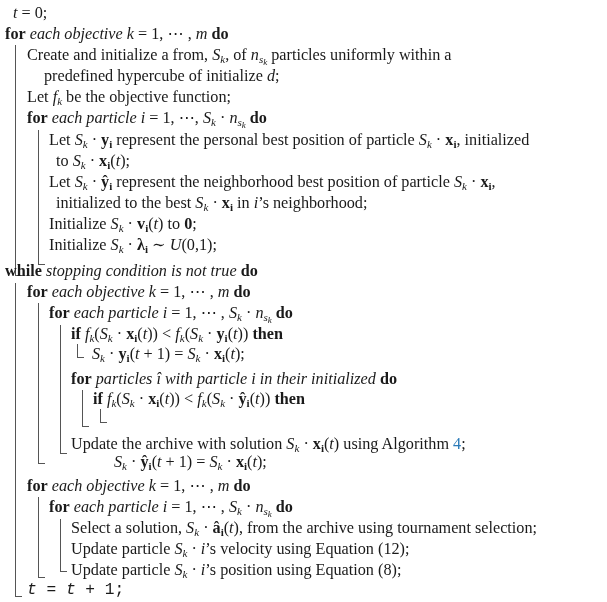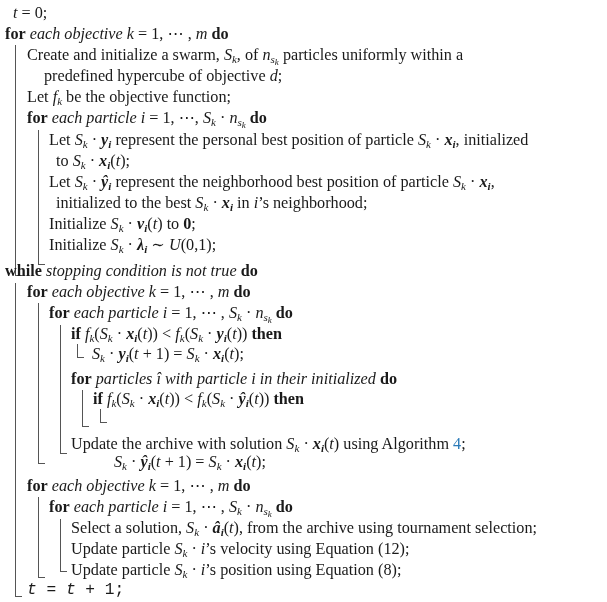--- a/index.html
+++ b/index.html
@@ -7,21 +7,21 @@
     width: 607px; height: 602px; overflow: hidden;
     font-family: "Liberation Serif", "DejaVu Serif", serif;
     font-size: 16.2px; color: #1a1a1a;
     position: relative;
   }
   .line {
     position: absolute; white-space: nowrap; line-height: 20px;
   }
   .kw { font-weight: bold; }
   .it { font-style: italic; }
-  .bi { font-weight: bold; font-style: italic; }
+  .bi { font-weight: bold; }
   .link { color: #2a7ab8; }
   sub { font-size: 11px; vertical-align: -3px; line-height: 0; }
   sub sub { font-size: 9px; vertical-align: -2px; }
   .vbar { position: absolute; border-left: 1px solid #555; }
   .hbar { position: absolute; border-top: 1px solid #555; }
 </style>
 </head>
 <body>
 
 <div class="line" style="left:13px;top:3px;">
@@ -31,25 +31,25 @@
 <div class="line" style="left:5px;top:24px;">
   <span class="kw">for</span>
   <span class="it">each objective</span>
   <span class="it">k</span> = 1, ⋯ , <span class="it">m</span>
   <span class="kw">do</span>
 </div>
 <div class="vbar" style="left:15px;top:45px;height:230px;"></div>
 <div class="hbar" style="left:15px;top:275px;width:7px;"></div>
 
 <div class="line" style="left:27px;top:45px;">
-  <span>Create and initialize a swarm, </span><span class="it">S<sub>k</sub></span><span>, of </span><span class="it">n<sub>s<sub>k</sub></sub></span><span> particles uniformly within a</span>
+  <span>Create and initialize a from, </span><span class="it">S<sub>k</sub></span><span>, of </span><span class="it">n<sub>s<sub>k</sub></sub></span><span> particles uniformly within a</span>
 </div>
 
 <div class="line" style="left:44px;top:66px;">
-  <span>predefined hypercube of objective </span><span class="it">d</span>;
+  <span>predefined hypercube of initialize </span><span class="it">d</span>;
 </div>
 
 <div class="line" style="left:27px;top:87px;">
   <span>Let </span><span class="it">f<sub>k</sub></span><span> be the objective function;</span>
 </div>
 
 <div class="line" style="left:27px;top:108px;">
   <span class="kw">for</span>
   <span class="it">each particle</span>
   <span class="it">i</span> = 1, ⋯, <span class="it">S<sub>k</sub></span> · <span class="it">n<sub>s<sub>k</sub></sub></span>

